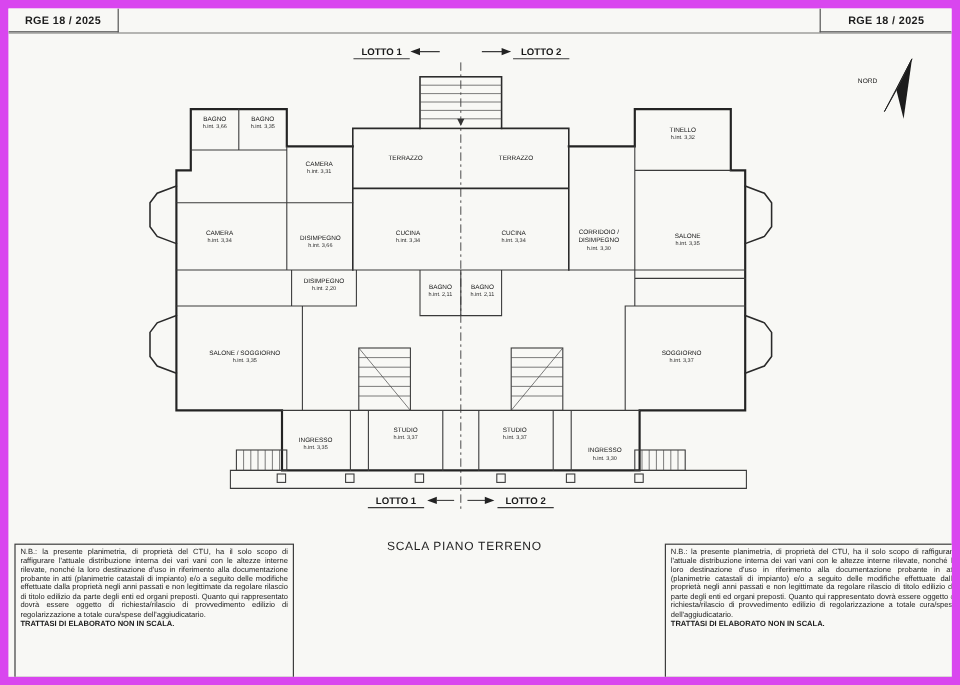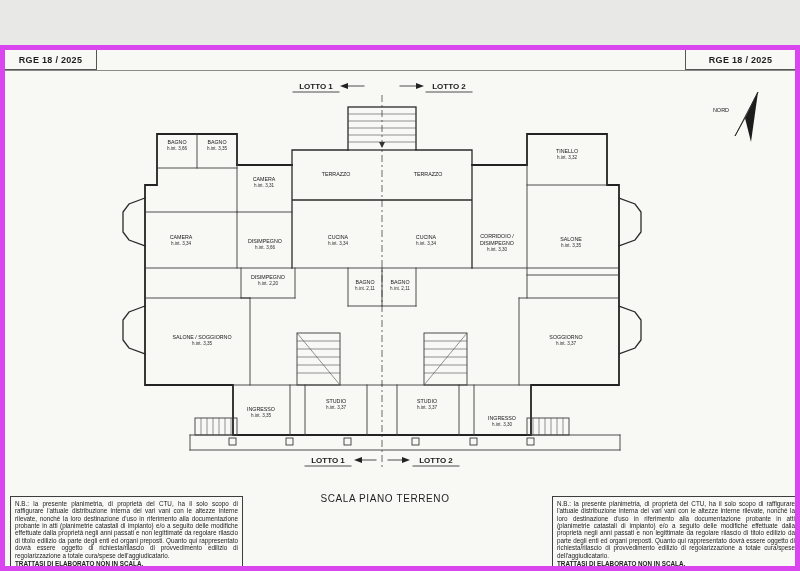--- a/index.html
+++ b/index.html
@@ -1,18 +1,18 @@
 <!DOCTYPE html>
 <html><head>
 <meta charset="utf-8">
 <style>
   * { margin:0; padding:0; box-sizing:border-box; }
   html,body { width:800px; height:571px; }
   body { position:relative; background:#e8e8e6; font-family:"Liberation Sans", sans-serif; }
-  .page { position:absolute; inset:0; background:#f8f8f5; border:5px solid #d946ef; overflow:hidden;margin-top:45px; }
+  .page { position:absolute; inset:0; background:#f8f8f5; border:7px solid #d946ef; overflow:hidden; }
   .header-rule { position:absolute; top:20px; left:0; width:800px; border-top:1px solid #8a8a86; }
   .rge-box { position:absolute; top:0; height:20px; display:flex; align-items:center; justify-content:center;
              font-size:9px; font-weight:bold; color:#1d1d1d; background:#f8f8f5; letter-spacing:0.3px; }
   .rge-left  { left:0; width:92px;  border-right:1px solid #555; border-bottom:1px solid #555; }
   .rge-right { right:0; width:110px; border-left:1px solid #555; border-bottom:1px solid #555; }
   svg.plan { position:absolute; left:0; top:0; width:800px; height:571px; }
   .w2   { stroke:#232323; stroke-width:1.8; fill:none; stroke-linecap:square; }
   .w15  { stroke:#2a2a2a; stroke-width:1.3; fill:none; stroke-linecap:square; }
   .w1   { stroke:#3a3a3a; stroke-width:0.9; fill:none; stroke-linecap:square; }
   .thin { stroke:#4a4a4a; stroke-width:0.6; fill:none; }

